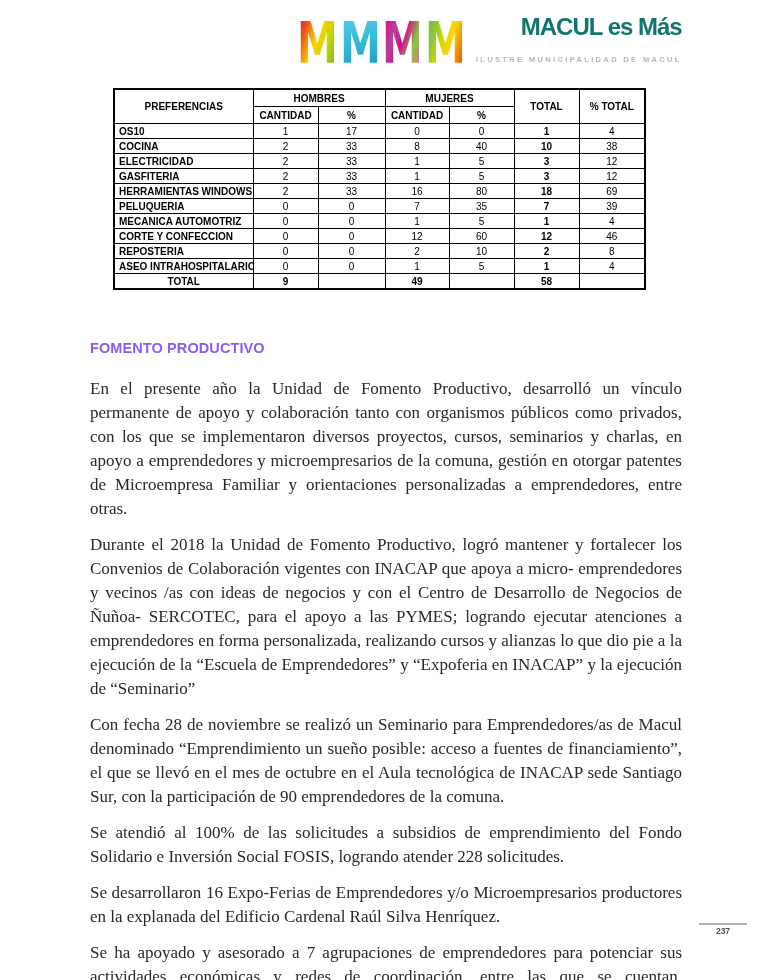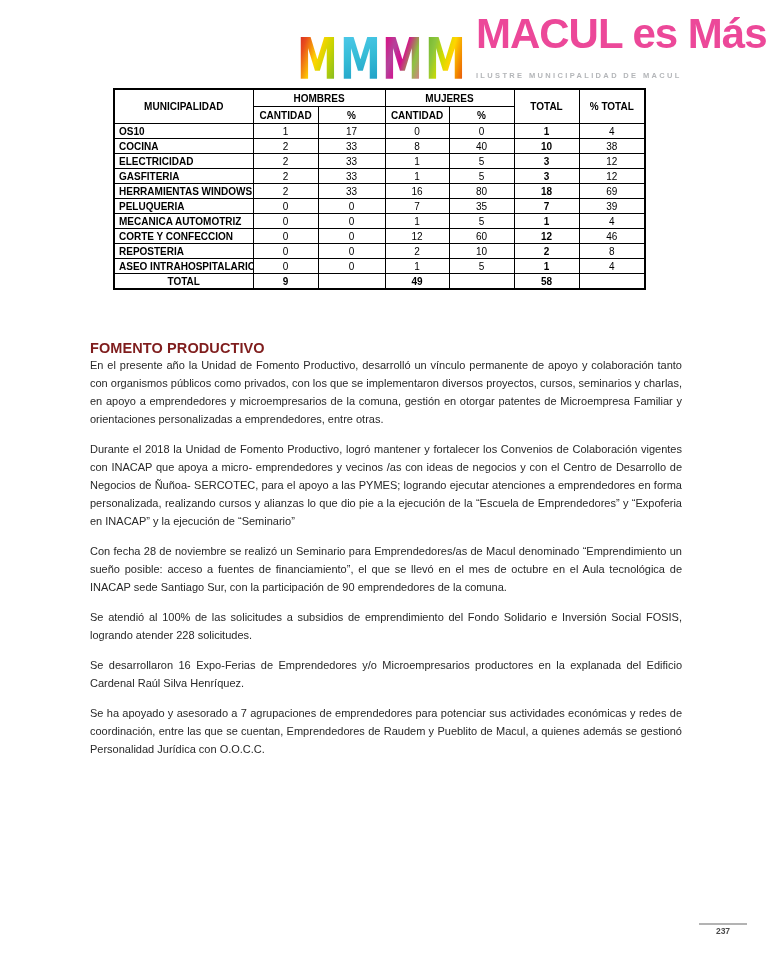--- a/index.html
+++ b/index.html
@@ -39,26 +39,27 @@
     -webkit-background-clip: text;
     background-clip: text;
     color: transparent;
   }
   .m1 { background-image: linear-gradient(115deg, #d2232a 0%, #e94e1b 18%, #ffd500 45%, #c8d400 68%, #6fb52c 100%); }
   .m2 { background-image: linear-gradient(170deg, #4cc8e8 0%, #35bcd6 45%, #1f9fc6 100%); }
   .m3 { background-image: linear-gradient(115deg, #e6007e 0%, #b3449b 28%, #d60b8e 48%, #8bc53f 72%, #f063a4 100%); }
   .m4 { background-image: linear-gradient(110deg, #6fb52c 0%, #8bc53f 22%, #cedc00 42%, #ffd500 60%, #f07d00 82%, #e03a1e 100%); }
   .logo-textblock { padding-bottom: 1px; }
   .brand {
-    font-size: 42px;
+    font-size: 24px;
     font-weight: bold;
     letter-spacing: -1px;
     line-height: 0.88;
-    color: #ec4899;
+    color: #0f766e;
     white-space: nowrap;
+    text-align: right;
   }
   .brand-sub {
     font-size: 7.5px;
     font-weight: bold;
     letter-spacing: 2.35px;
     color: #b4b6b9;
     margin-top: 18px;
     white-space: nowrap;
   }
 
@@ -92,30 +93,31 @@
   
   .section {
     position: absolute;
     left: 90px;
     top: 340px;
     width: 592px;
   }
   .section h2 {
     font-size: 14.5px;
     font-weight: bold;
-    color: #7f1d1d;
-    margin: 0 0 0 0;
+    color: #8b5cf6;
+    margin: 0 0 21px 0;
     letter-spacing: 0.1px;
   }
   .section p {
-    font-size: 11px;
-    line-height: 18px;
+    font-size: 17px;
+    line-height: 24px;
     text-align: justify;
     margin: 0 0 12px 0;
     color: #282828;
+    font-family: Liberation Serif, serif;
   }
 
   
   .pageno {
     position: absolute;
     top: 923px;
     left: 699px;
     width: 48px;
     text-align: center;
   }
@@ -152,21 +154,21 @@
       <col style="width:139px">
       <col style="width:65px">
       <col style="width:67px">
       <col style="width:64px">
       <col style="width:65px">
       <col style="width:65px">
       <col style="width:66px">
     </colgroup>
     <thead>
       <tr>
-        <th rowspan="2">MUNICIPALIDAD</th>
+        <th rowspan="2">PREFERENCIAS</th>
         <th colspan="2">HOMBRES</th>
         <th colspan="2">MUJERES</th>
         <th rowspan="2">TOTAL</th>
         <th rowspan="2">% TOTAL</th>
       </tr>
       <tr>
         <th>CANTIDAD</th>
         <th>%</th>
         <th>CANTIDAD</th>
         <th>%</th>

